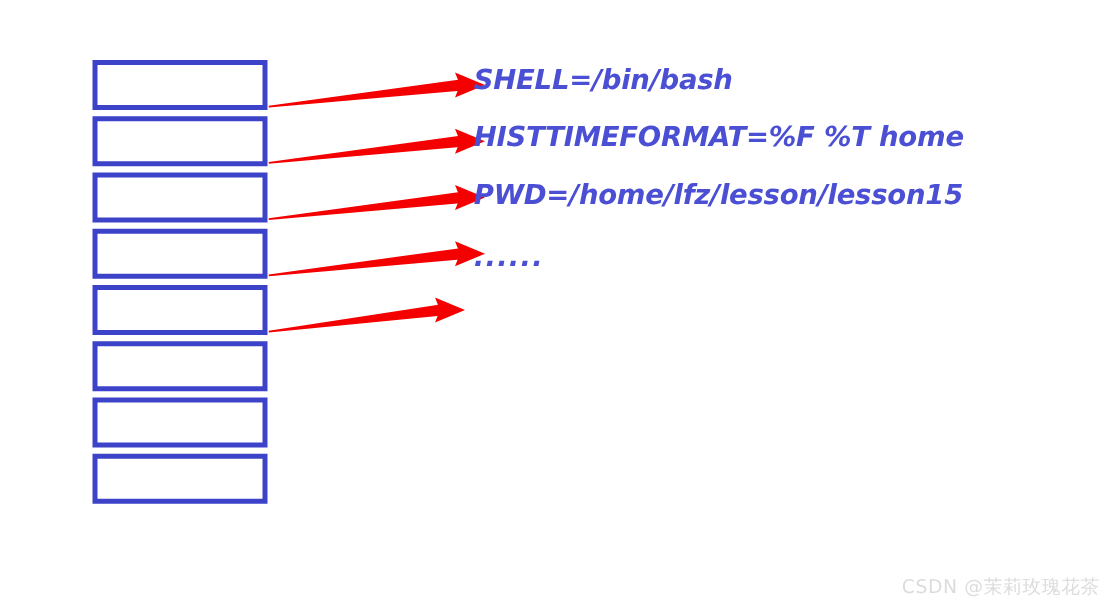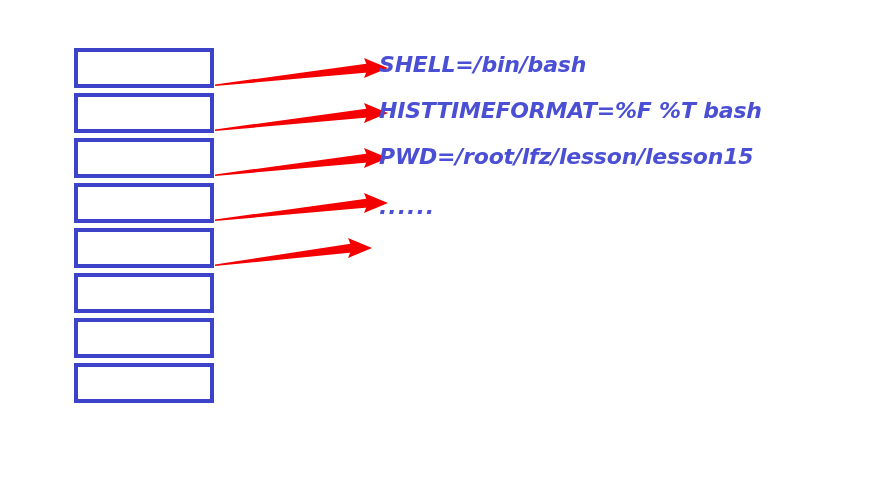--- a/index.html
+++ b/index.html
@@ -125,19 +125,20 @@
     </g>
 
     <g>
       <polygon fill="#f50000" points="215,264.5 352,243.5 352,252.5 215,266"></polygon>
       <polygon fill="#f50000" points="372,248 348,238 352,248 348,258"></polygon>
     </g>
   </svg>
 
   <div id="label-column">
     <div class="env-label">SHELL=/bin/bash</div>
-    <div class="env-label">HISTTIMEFORMAT=%F %T bash</div>
-    <div class="env-label">PWD=/root/lfz/lesson/lesson15</div>
+    <div class="env-label">HISTTIMEFORMAT=%F %T home</div>
+    <div class="env-label">PWD=/home/lfz/lesson/lesson15</div>
     <div class="env-ellipsis">......</div>
   </div>
 
+  <div id="watermark">CSDN @茉莉玫瑰花茶</div>
 
 </div>
 
 </body></html>

